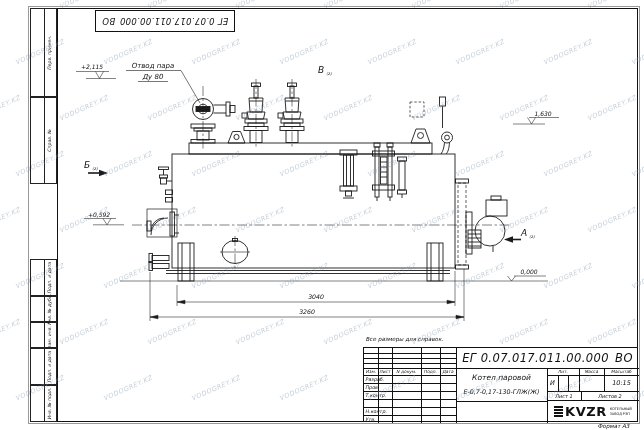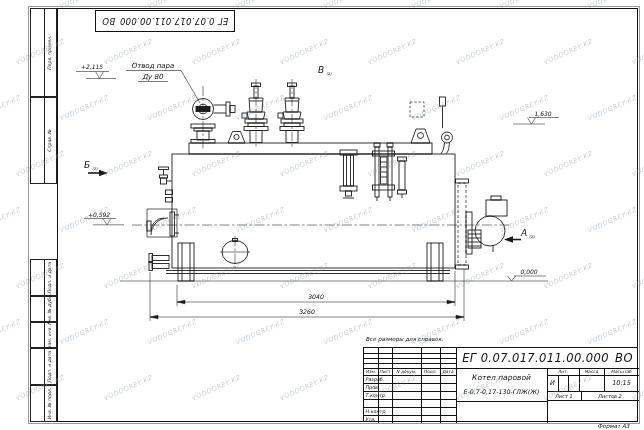--- a/index.html
+++ b/index.html
@@ -337,20 +337,28 @@
     <div class="cell it role" style="left:0;top:67px;width:28px;height:8px;">Утв.</div>
 
     <div class="cell it th" style="left:183px;top:20px;width:32px;height:7px;">Лит.</div>
     <div class="cell it th" style="left:215px;top:20px;width:25px;height:7px;">Масса</div>
     <div class="cell it th" style="left:240px;top:20px;width:35px;height:7px;">Масштаб</div>
     <div class="cell it sc" style="left:183px;top:27px;width:11px;height:16px;">И</div>
     <div class="cell it sc" style="left:240px;top:27px;width:35px;height:16px;">10:15</div>
     <div class="cell it" style="left:183px;top:43px;width:34px;height:9px;font-size:5px;">Лист 1</div>
     <div class="cell it" style="left:217px;top:43px;width:58px;height:9px;font-size:5px;">Листов 2</div>
 
+    <div class="cell" style="left:183px;top:52px;width:92px;height:23px;">
+      <span class="logo-ic"></span>
+      <span class="logotxt">KVZR</span>
+      <span class="logocap" style="margin-left:3px;">
+        <span>КОТЕЛЬНЫЙ</span><br>
+        <span>ЗАВОД РЭП</span>
+      </span>
+    </div>
   </div>
 
   <div class="fmt">Формат А3</div>
 
   <div class="wm-layer">
       <span class="wm" style="left: -30px; top: -8px;">VODOGREY.KZ</span>
       <span class="wm" style="left: 58px; top: -8px;">VODOGREY.KZ</span>
       <span class="wm" style="left: 146px; top: -8px;">VODOGREY.KZ</span>
       <span class="wm" style="left: 234px; top: -8px;">VODOGREY.KZ</span>
       <span class="wm" style="left: 322px; top: -8px;">VODOGREY.KZ</span>

